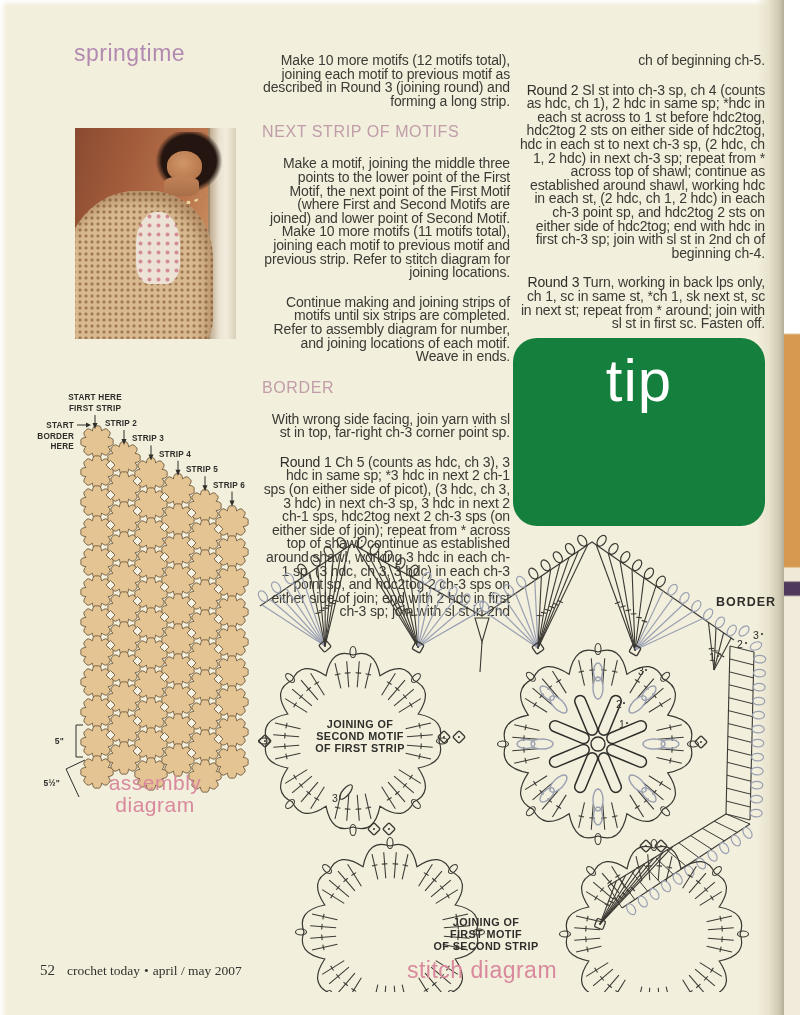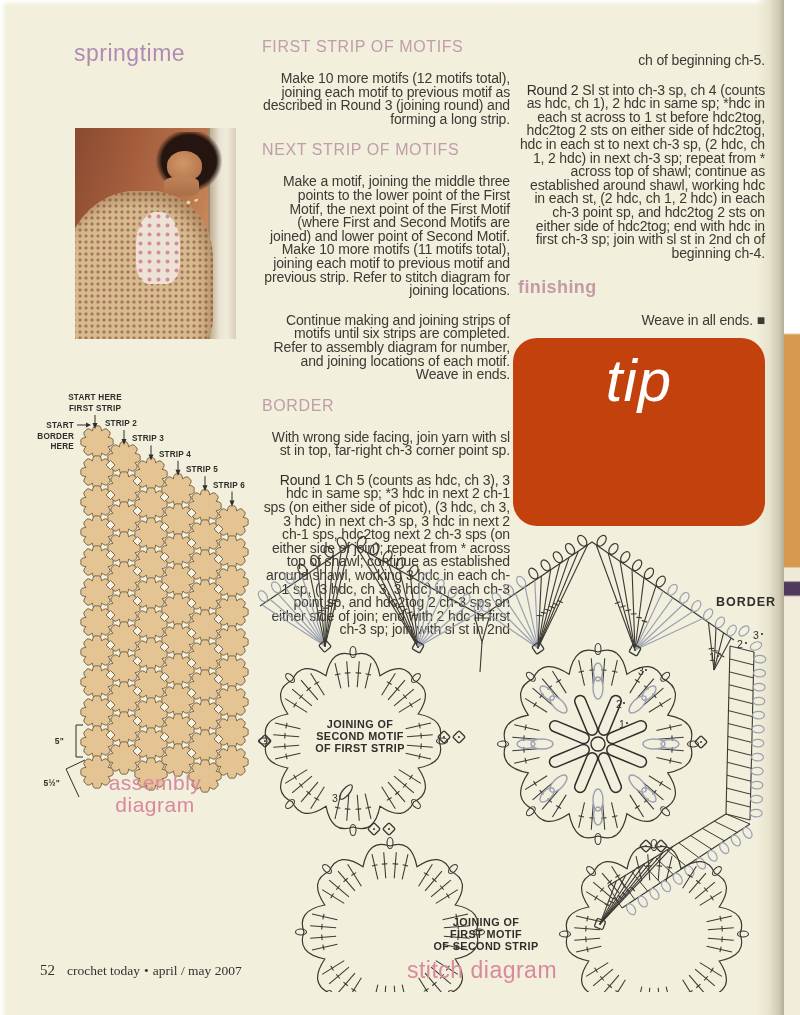--- a/index.html
+++ b/index.html
@@ -25,21 +25,21 @@
   
   .col{color:#3b3a34;}
   .col-mid{left:262px;top:38px;width:248px;}
   .col-right{left:518px;top:38px;width:247px;}
   .col h3.section{font-size:16px;font-weight:400;letter-spacing:.6px;color:#c09da9;margin:15px 0 5px;}
   .col h3.section:first-child{margin-top:0;}
   .col h3.finishing{font-size:18px;font-weight:700;letter-spacing:.4px;color:#c49aa6;margin:17px 0 4px;}
   .col p{font-size:14px;line-height:13.6px;letter-spacing:-.15px;margin:16px 0 12px;text-align:right;}
   .col p strong{font-weight:400;color:#2f2e29;}
   
-  .tipbox{left:513px;top:338px;width:252px;height:188px;background:#c2410c;border-radius:24px;color:#ffffff;text-align:center;font-style:italic;}
+  .tipbox{left:513px;top:338px;width:252px;height:188px;background:#15803d;border-radius:24px;color:#ffffff;text-align:center;}
   .tipbox .tip-title{font-size:60px;line-height:62px;font-weight:400;margin-top:12px;letter-spacing:1px;}
   .tipbox .tip-body{font-size:15px;line-height:23px;padding:6px 14px 0;}
   
   .footer{left:40px;top:962px;font-family:"Liberation Serif",serif;color:#33322e;font-size:13.5px;}
   .footer .pn{font-size:15px;margin-right:12px;}
   .footer .sep{margin:0 4px;}
   svg{display:block;}
   svg text{font-family:"Liberation Sans",sans-serif;}
 </style>
 </head>
@@ -59,33 +59,33 @@
   <div class="doorline"></div>
   <div class="hair"></div>
   <div class="face"></div>
   <div class="neck"></div>
   <div class="necklace"></div>
   <div class="wrap"></div>
   <div class="dress"></div>
 </div>
 
 <div class="abs col col-mid">
-  <h3 class="section">FIRST STRIP OF MOTIFS</h3>
   <p>Make 10 more motifs (12 motifs total), joining each motif to previous motif as described in Round 3 (joining round) and forming a long strip.</p>
   <h3 class="section">NEXT STRIP OF MOTIFS</h3>
   <p>Make a motif, joining the middle three points to the lower point of the First Motif, the next point of the First Motif (where First and Second Motifs are joined) and lower point of Second Motif. Make 10 more motifs (11 motifs total), joining each motif to previous motif and previous strip. Refer to stitch diagram for joining locations.</p>
   <p>Continue making and joining strips of motifs until six strips are completed. Refer to assembly diagram for number, and joining locations of each motif. Weave in ends.</p>
   <h3 class="section">BORDER</h3>
   <p>With wrong side facing, join yarn with sl st in top, far-right ch-3 corner point sp.</p>
   <p><strong>Round 1</strong> <span>Ch 5 (counts as hdc, ch 3), 3 hdc in same sp; *3 hdc in next 2 ch-1 sps (on either side of picot), (3 hdc, ch 3, 3 hdc) in next ch-3 sp, 3 hdc in next 2 ch-1 sps, hdc2tog next 2 ch-3 sps (on either side of join); repeat from * across top of shawl; continue as established around shawl, working 3 hdc in each ch-1 sp, (3 hdc, ch 3, 3 hdc) in each ch-3 point sp, and hdc2tog 2 ch-3 sps on either side of join; end with 2 hdc in first ch-3 sp; join with sl st in 2nd</span></p>
 </div>
 
 <div class="abs col col-right">
   <p>ch of beginning ch-5.</p>
   <p><strong>Round 2</strong> <span>Sl st into ch-3 sp, ch 4 (counts as hdc, ch 1), 2 hdc in same sp; *hdc in each st across to 1 st before hdc2tog, hdc2tog 2 sts on either side of hdc2tog, hdc in each st to next ch-3 sp, (2 hdc, ch 1, 2 hdc) in next ch-3 sp; repeat from * across top of shawl; continue as established around shawl, working hdc in each st, (2 hdc, ch 1, 2 hdc) in each ch-3 point sp, and hdc2tog 2 sts on either side of hdc2tog; end with hdc in first ch-3 sp; join with sl st in 2nd ch of beginning ch-4.</span></p>
+  <p><strong>Round 3</strong> <span>Turn, working in back lps only, ch 1, sc in same st, *ch 1, sk next st, sc in next st; repeat from * around; join with sl st in first sc. Fasten off.</span></p>
   <h3 class="finishing">finishing</h3>
   <p><span>Weave in all ends.</span> <span>■</span></p>
 </div>
 
 <div class="abs tipbox">
   <div class="tip-title">tip</div>
 </div>
 
 <svg id="assembly-svg" class="abs" style="left:36px;top:386px;" width="216" height="432" viewBox="0 0 216 432">
     <g>

